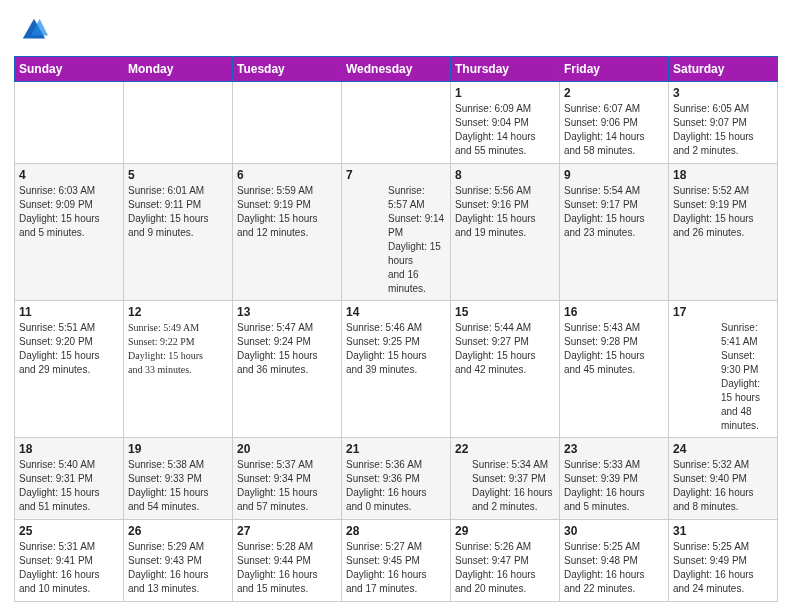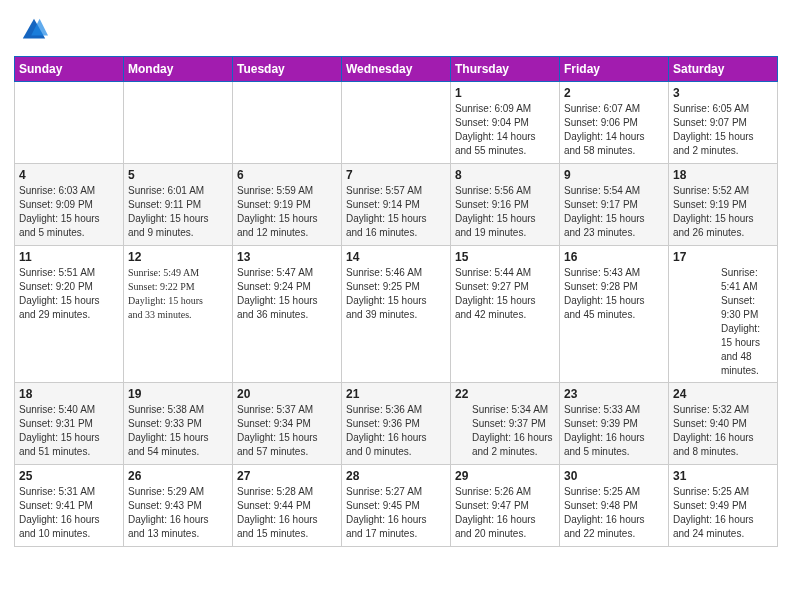--- a/index.html
+++ b/index.html
@@ -173,21 +173,21 @@
           </td>
           <td>
             <span class="day-num">6</span>
             <div class="day-info" style="white-space: pre-line;">Sunrise: 5:59 AM
 Sunset: 9:19 PM
 Daylight: 15 hours
 and 12 minutes.</div>
           </td>
           <td>
             <span class="day-num">7</span>
-            <div class="day-info" style="white-space: pre-line;">Sunrise: 5:57 AM
+            <div class="day-info" style="white-space: pre-line; margin-left: 42px;">Sunrise: 5:57 AM
 Sunset: 9:14 PM
 Daylight: 15 hours
 and 16 minutes.</div>
           </td>
           <td>
             <span class="day-num">8</span>
             <div class="day-info" style="white-space: pre-line;">Sunrise: 5:56 AM
 Sunset: 9:16 PM
 Daylight: 15 hours
 and 19 minutes.</div>

